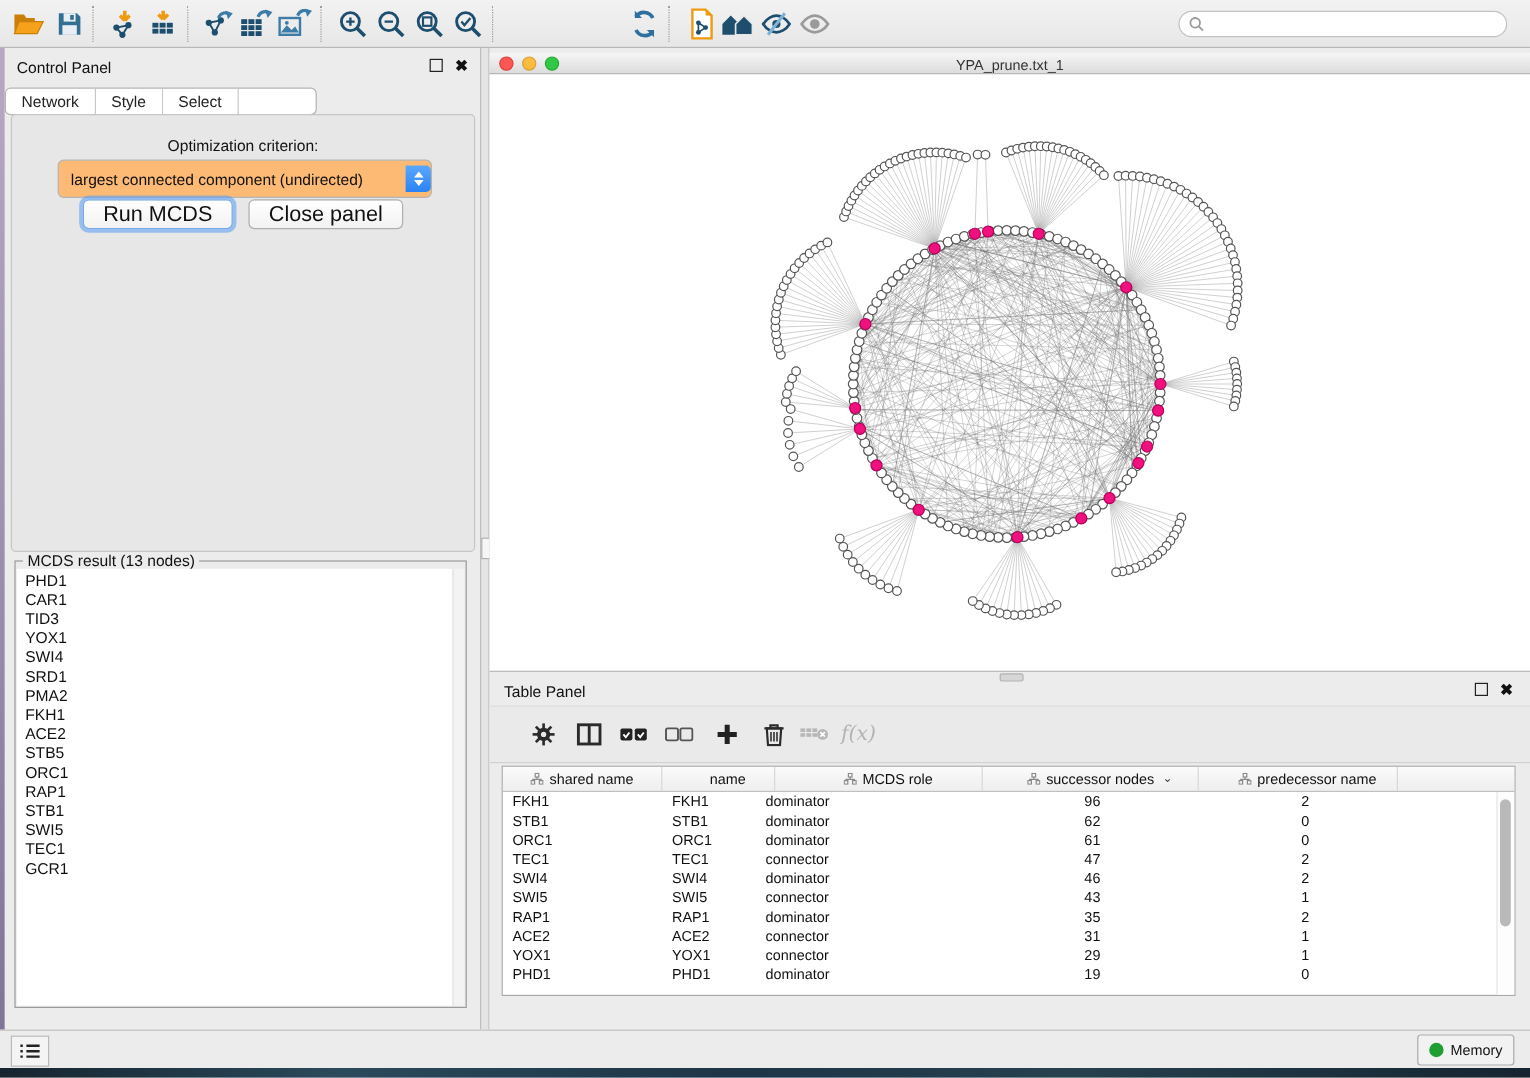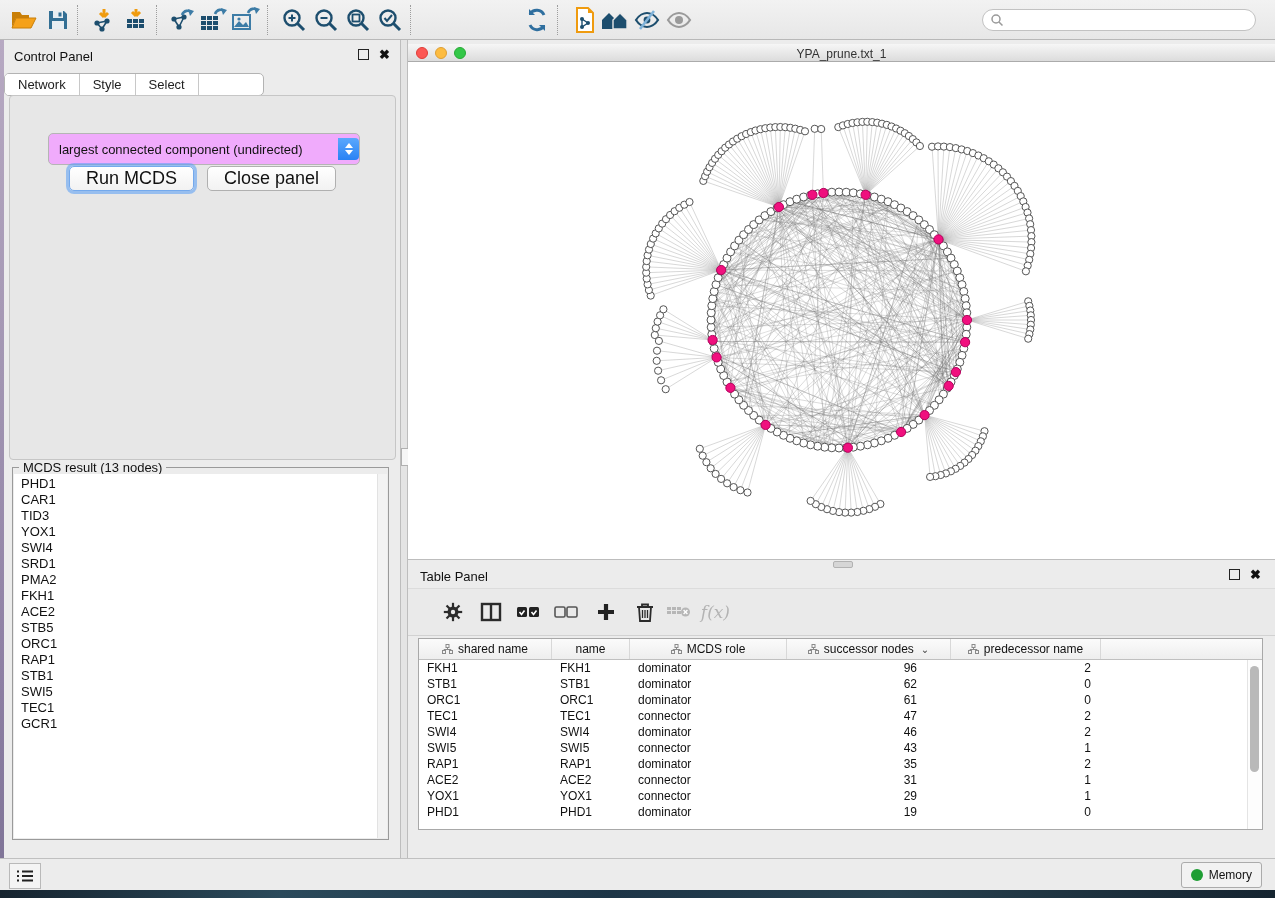--- a/index.html
+++ b/index.html
@@ -26,21 +26,21 @@
   .close-glyph{font-size:13px;font-weight:bold;color:#111;line-height:9px;}
   .cp-tabs{position:absolute;left:0;top:33px;width:100%;display:flex;justify-content:flex-start;}
   .seg{display:inline-flex;border:1px solid #b3b3b3;border-radius:5px;overflow:hidden;background:#fff;height:21px;}
   .seg .seg-tab{padding:3px 13px 0 13px;font-size:13px;color:#222;background:#fff;
     border-right:1px solid #c8c8c8;box-sizing:border-box;height:21px;}
   .seg .seg-tab:last-child{border-right:none;}
   .seg .seg-tab.active{background:#3b99fc;color:#fff;margin-top:40px;}
   .cp-box{position:absolute;left:5px;top:55px;width:385px;height:363px;background:#e7e7e7;
     border:1px solid #c6c6c6;border-radius:4px;}
   .opt-label{position:absolute;left:0;top:18px;width:100%;text-align:center;font-size:13px;color:#111;}
-  .dropdown{position:absolute;left:38px;top:37px;width:312px;height:32px;background:#f0abfc;
+  .dropdown{position:absolute;left:38px;top:37px;width:312px;height:32px;background:#fdba74;
     border:1px solid #b5b5b5;border-radius:5px;display:flex;align-items:center;box-sizing:border-box;}
   .dropdown-text{flex:1;font-size:13px;color:#111;padding-left:10px;white-space:nowrap;overflow:hidden;}
   .dd-stepper{width:21px;height:22px;border-radius:0 4px 4px 0;background:linear-gradient(180deg,#5aa8fd,#2a82f4);
     display:flex;flex-direction:column;align-items:center;justify-content:center;gap:2px;}
   .tri-up{width:0;height:0;border-left:4px solid transparent;border-right:4px solid transparent;border-bottom:5px solid #fff;}
   .tri-dn{width:0;height:0;border-left:4px solid transparent;border-right:4px solid transparent;border-top:5px solid #fff;}
   .btn-row{position:absolute;left:0;top:70px;width:100%;display:flex;justify-content:center;gap:13px;}
   .mac-btn{height:23px;background:linear-gradient(180deg,#fff,#f2f2f2);border:1px solid #b0b0b0;
     border-radius:5px;font-size:18px;color:#111;padding:0 16px;display:flex;align-items:center;}
   .mac-btn.focused{box-shadow:0 0 0 3px rgba(86,157,246,.55);border-color:#74a9ec;}
@@ -67,21 +67,21 @@
   
   .table-panel{position:absolute;left:0;top:519px;width:867px;height:299px;background:#ececec;border-top:1px solid #bdbdbd;box-sizing:border-box;}
   .tp-grip{position:absolute;left:50%;top:1px;margin-left:-9px;width:18px;height:5px;background:#d6d6d6;
     border:1px solid #b2b2b2;border-radius:2px;}
   .tp-title{position:absolute;left:12px;top:9px;font-size:13px;color:#111;}
   .tp-toolbar{position:absolute;left:0;top:28px;width:100%;height:48px;background:#eaeaea;
     border-top:1px solid #dcdcdc;border-bottom:1px solid #d2d2d2;display:flex;align-items:center;padding-left:18px;box-sizing:border-box;}
   .tp-toolbar .tbtn{width:38px;}
   .fx{font-family:"DejaVu Serif",serif;font-style:italic;font-size:17px;color:#b3b3b3;}
   .tbl-wrap{position:absolute;left:10px;top:78px;right:12px;height:190px;background:#fff;border:1px solid #a8a8a8;overflow:hidden;}
-  .tbl-header{display:flex;height:20px;background:linear-gradient(180deg,#fbfbfb,#eeeeee);border-bottom:1px solid #c0c0c0;}
+  .tbl-header{display:flex;height:20px;background:linear-gradient(180deg,#fbfbfb,#eeeeee);border-bottom:1px solid #c0c0c0;gap:16px;}
   .th{display:flex;align-items:center;justify-content:center;gap:5px;font-size:12px;color:#111;
     border-right:1px solid #d8d8d8;box-sizing:border-box;position:relative;}
   .th .sort{font-size:10px;color:#444;margin-left:2px;}
   .tbl-body .tr{display:flex;height:16px;}
   .td{font-size:12px;color:#111;box-sizing:border-box;white-space:nowrap;overflow:hidden;line-height:16px;}
   .td.l{padding-left:8px;text-align:left;}
   .td.r1{text-align:right;padding-right:34px;}
   .td.r2{text-align:right;padding-right:10px;}
   .tbl-scroll{position:absolute;right:0;top:21px;width:14px;bottom:0;background:#fdfdfd;border-left:1px solid #e4e4e4;}
   .tbl-thumb{position:absolute;left:2px;top:6px;width:9px;height:106px;background:#b9b9b9;border-radius:5px;}
@@ -263,20 +263,21 @@
   </div>
   <div class="cp-tabs">
     <div class="seg">
         <div class="seg-tab">Network</div>
         <div class="seg-tab">Style</div>
         <div class="seg-tab">Select</div>
         <div class="seg-tab active">MCDS</div>
       </div>
   </div>
   <div class="cp-box">
+    <div class="opt-label">Optimization criterion:</div>
     <div class="dropdown">
       <span class="dropdown-text">largest connected component (undirected)</span>
       <span class="dd-stepper">
         <span class="tri-up"></span>
           <span class="tri-dn"></span>
       </span>
     </div>
     <div class="btn-row">
       <div class="mac-btn focused">Run MCDS</div>
       <div class="mac-btn">Close panel</div>

